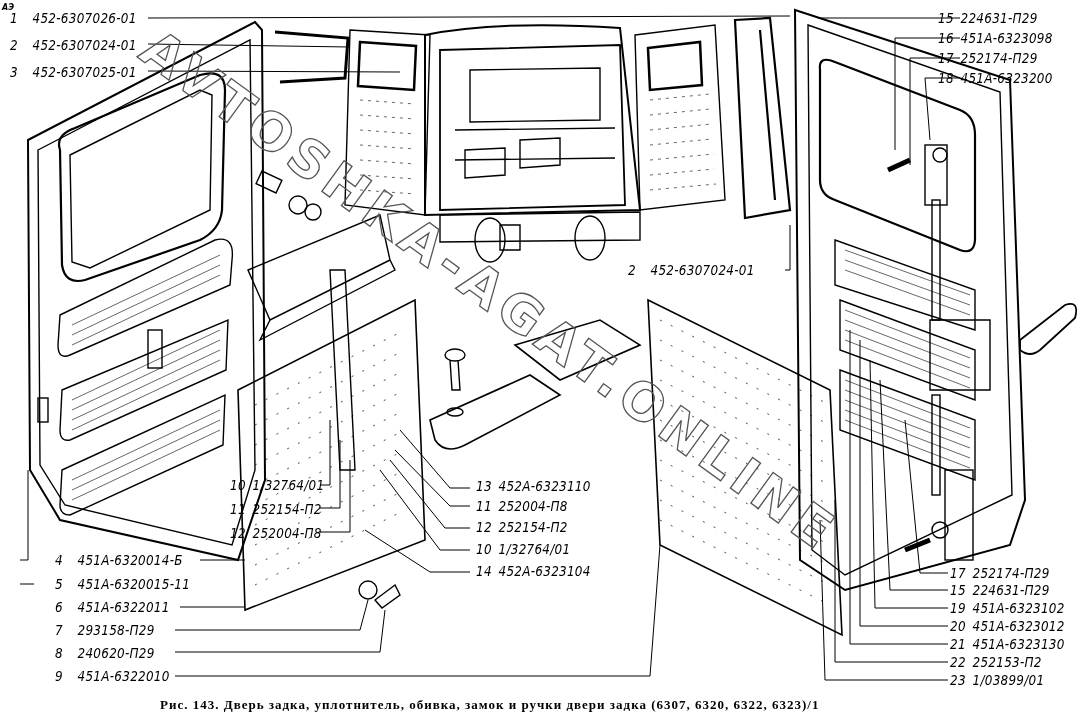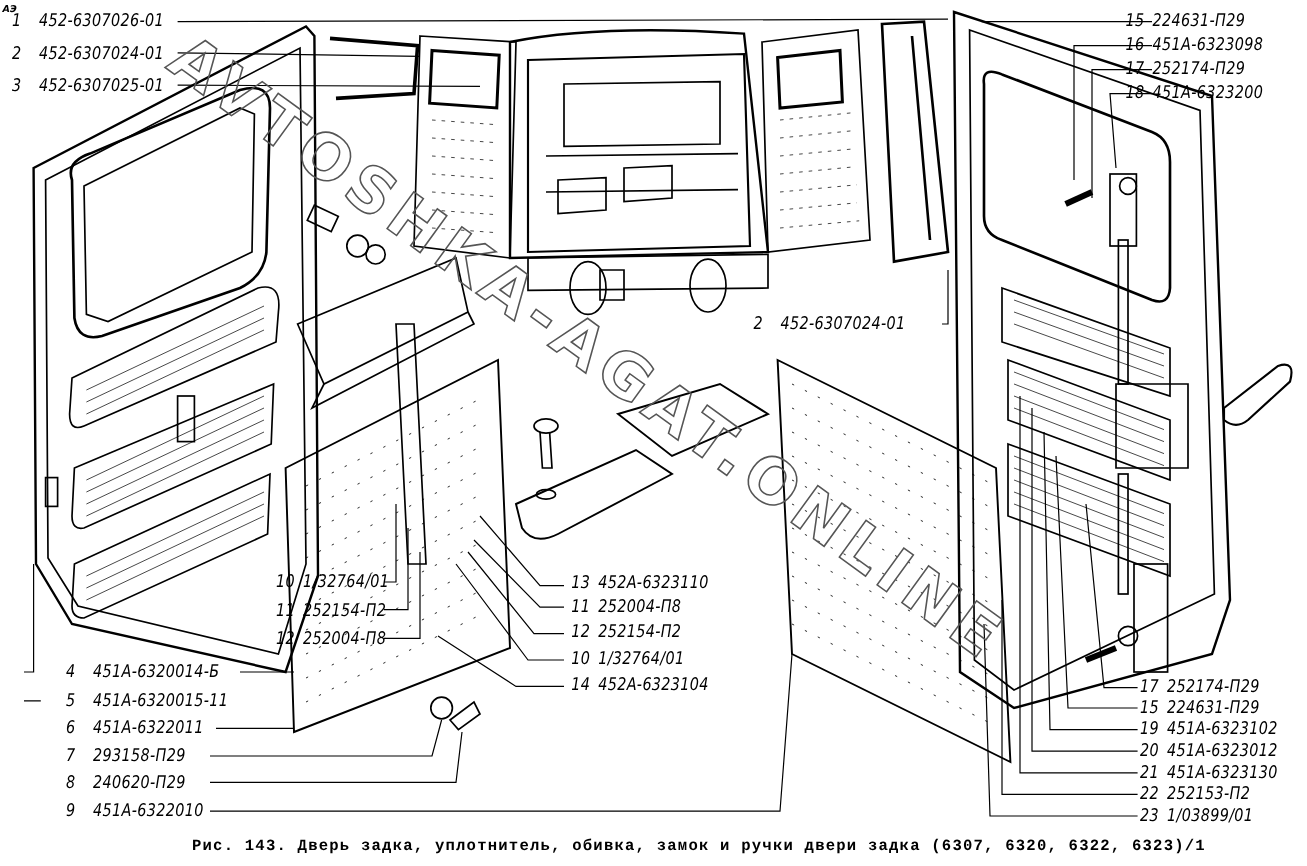--- a/index.html
+++ b/index.html
@@ -1,20 +1,20 @@
 <!DOCTYPE html>
 <html><head>
 <meta charset="utf-8">
 <style>
   html,body{margin:0;padding:0;background:#fff;}
   body{width:1089px;height:722px;position:relative;overflow:hidden;font-family:"DejaVu Sans",sans-serif;color:#000;}
   #art{position:absolute;left:0;top:0;width:1089px;height:722px;}
   .lbl{position:absolute;font-family:"DejaVu Sans Condensed","DejaVu Sans",sans-serif;font-style:italic;font-size:14.5px;letter-spacing:0.3px;white-space:nowrap;line-height:16px;transform:scaleX(0.92);transform-origin:left center;}
   .lbl .n{display:inline-block;min-width:20px;}
-  .caption{position:absolute;left:160px;top:697px;font-family:Liberation Mono, monospace;font-weight:bold;font-size:13px;letter-spacing:1px;white-space:nowrap;}
+  .caption{position:absolute;left:160px;top:697px;font-family:Liberation Serif, serif;font-weight:bold;font-size:13px;letter-spacing:1px;white-space:nowrap;}
   .tiny{position:absolute;left:2px;top:3px;font-size:8px;font-weight:bold;font-style:italic;}
   .wm{position:absolute;font-family:"DejaVu Sans",sans-serif;font-weight:bold;font-size:52px;color:transparent;-webkit-text-stroke:1.3px #555;letter-spacing:6px;white-space:nowrap;transform-origin:left top;}
 </style>
 </head>
 <body>
 
 <svg id="art" viewBox="0 0 1089 722" xmlns="http://www.w3.org/2000/svg" fill="none" stroke="#000" stroke-width="1.4">
 
   <g>
     <path d="M28,140 L255,22 L262,30 L265,480 L238,560 L60,520 L30,470 Z" stroke-width="2"></path>

